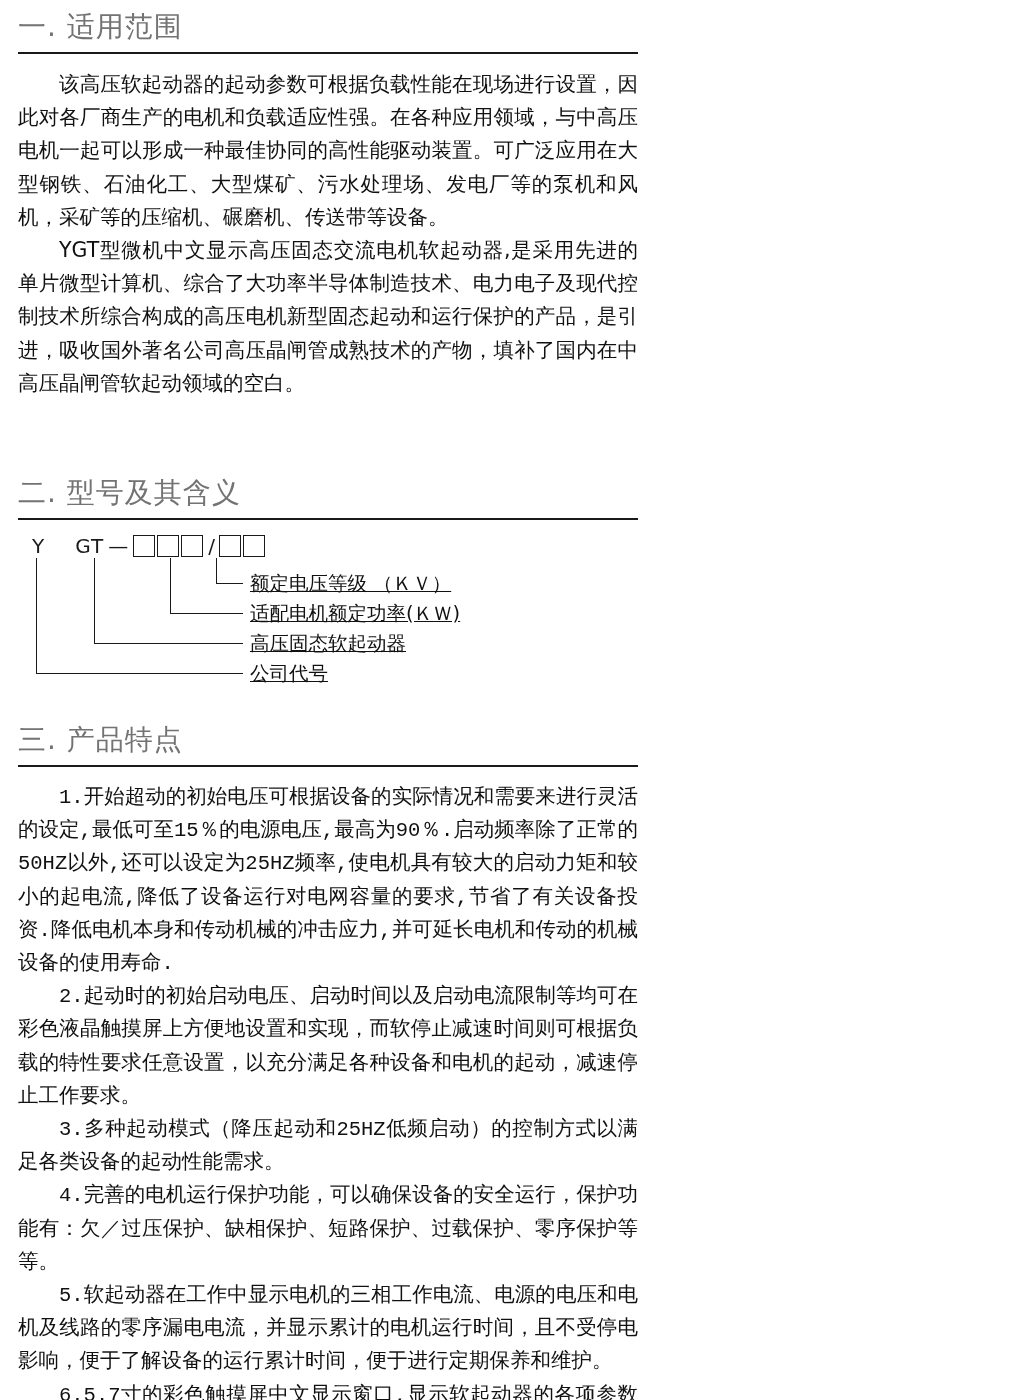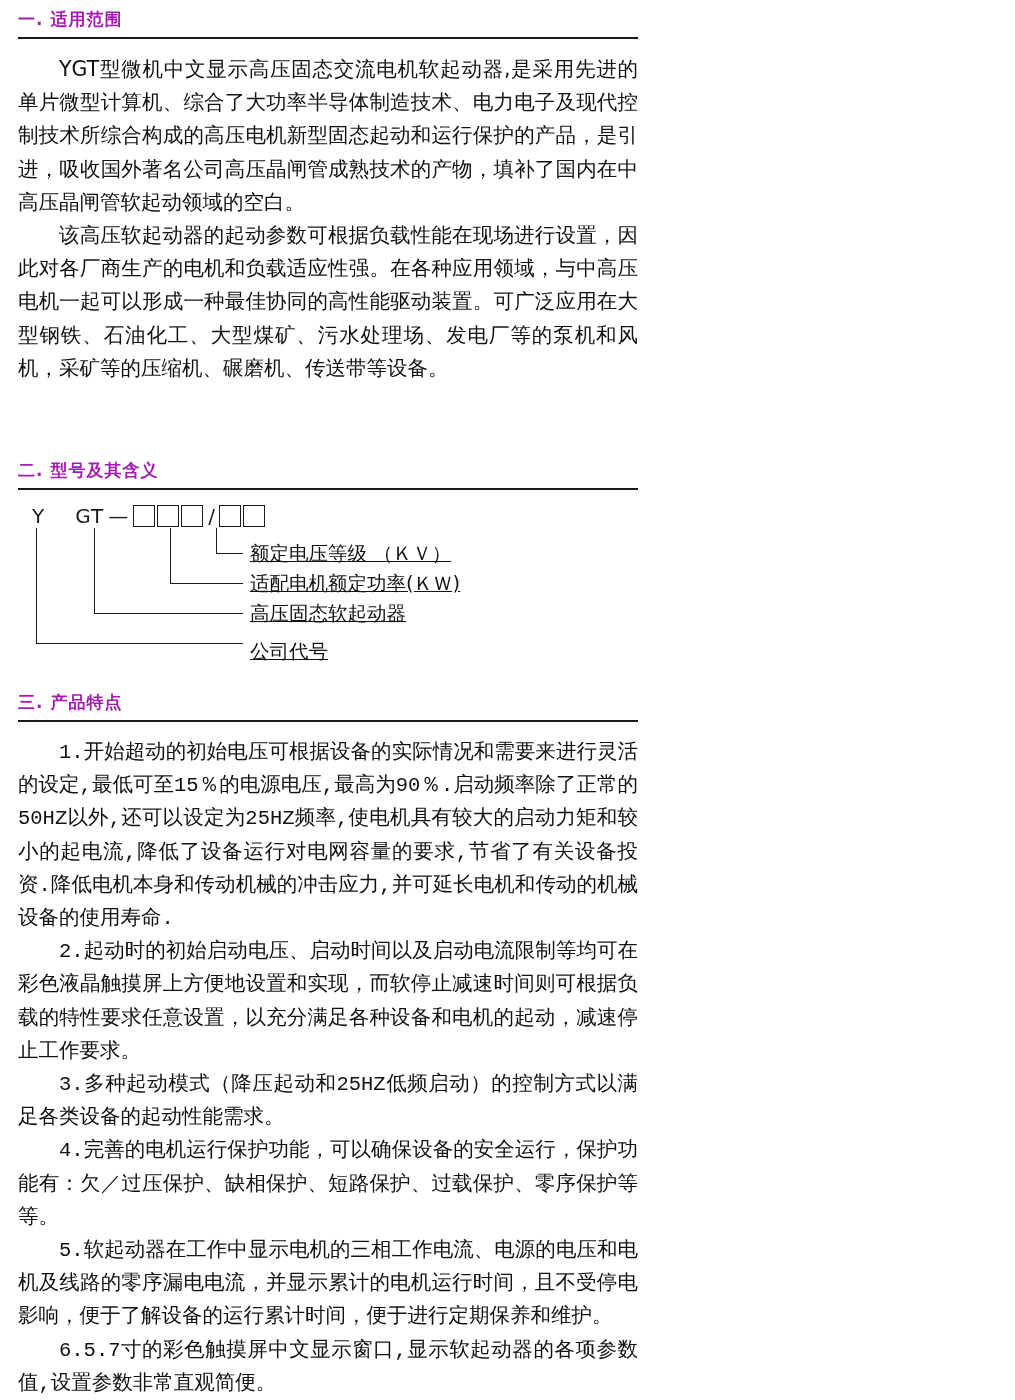--- a/index.html
+++ b/index.html
@@ -13,25 +13,25 @@
     font-family: "DejaVu Sans", "Liberation Sans", sans-serif;
     color: #1a1a1a;
   }
   .page {
     width: 1015px;
     box-sizing: border-box;
     padding: 8px 10px 20px 18px;
     position: relative;
   }
   .section-heading {
-    font-size: 17px;
-    font-weight: bold;
+    font-size: 28px;
+    font-weight: normal;
     letter-spacing: 1px;
     margin: 0 0 6px 0;
-    color: #a21caf;
+    color: #737373;
   }
   .rule {
     border: 0;
     border-top: 2px solid #1a1a1a;
     margin: 2px 0 14px 0;
     width: 620px;
   }
   .body-block {
     width: 620px;
     font-size: 20.5px;
@@ -108,22 +108,22 @@
 </style>
 </head>
 <body>
 
 <div class="page">
 
   <div>
     <h2 class="section-heading">一. 适用范围</h2>
     <hr class="rule">
     <div class="body-block">
+      <p class="para">该高压软起动器的起动参数可根据负载性能在现场进行设置，因此对各厂商生产的电机和负载适应性强。在各种应用领域，与中高压电机一起可以形成一种最佳协同的高性能驱动装置。可广泛应用在大型钢铁、石油化工、大型煤矿、污水处理场、发电厂等的泵机和风机，采矿等的压缩机、碾磨机、传送带等设备。</p>
       <p class="para">YGT型微机中文显示高压固态交流电机软起动器,是采用先进的单片微型计算机、综合了大功率半导体制造技术、电力电子及现代控制技术所综合构成的高压电机新型固态起动和运行保护的产品，是引进，吸收国外著名公司高压晶闸管成熟技术的产物，填补了国内在中高压晶闸管软起动领域的空白。</p>
-      <p class="para">该高压软起动器的起动参数可根据负载性能在现场进行设置，因此对各厂商生产的电机和负载适应性强。在各种应用领域，与中高压电机一起可以形成一种最佳协同的高性能驱动装置。可广泛应用在大型钢铁、石油化工、大型煤矿、污水处理场、发电厂等的泵机和风机，采矿等的压缩机、碾磨机、传送带等设备。</p>
     </div>
   </div>
 
   <div class="spacer-lg"></div>
 
   <div>
     <h2 class="section-heading">二. 型号及其含义</h2>
     <hr class="rule">
 
     <div class="model-diagram">
@@ -145,21 +145,21 @@
       </div>
 
       <div class="leader" style="left:198px; top:24px; width:26px; height:25px;"></div>
       <div class="leader" style="left:152px; top:24px; width:72px; height:55px;"></div>
       <div class="leader" style="left:76px; top:24px; width:148px; height:85px;"></div>
       <div class="leader" style="left:18px; top:24px; width:206px; height:115px;"></div>
 
       <div class="leader-label" style="left:232px; top:36px;">额定电压等级 （ＫＶ）</div>
       <div class="leader-label" style="left:232px; top:66px;">适配电机额定功率(ＫＷ)</div>
       <div class="leader-label" style="left:232px; top:96px;">高压固态软起动器</div>
-      <div class="leader-label" style="left:232px; top:134px;">公司代号</div>
+      <div class="leader-label" style="left:232px; top:126px;">公司代号</div>
     </div>
   </div>
 
   <div class="spacer-md"></div>
 
   <div>
     <h2 class="section-heading">三. 产品特点</h2>
     <hr class="rule">
     <ul class="feature-list">
       <li>1.开始超动的初始电压可根据设备的实际情况和需要来进行灵活的设定,最低可至15％的电源电压,最高为90％.启动频率除了正常的50HZ以外,还可以设定为25HZ频率,使电机具有较大的启动力矩和较小的起电流,降低了设备运行对电网容量的要求,节省了有关设备投资.降低电机本身和传动机械的冲击应力,并可延长电机和传动的机械设备的使用寿命.</li>

